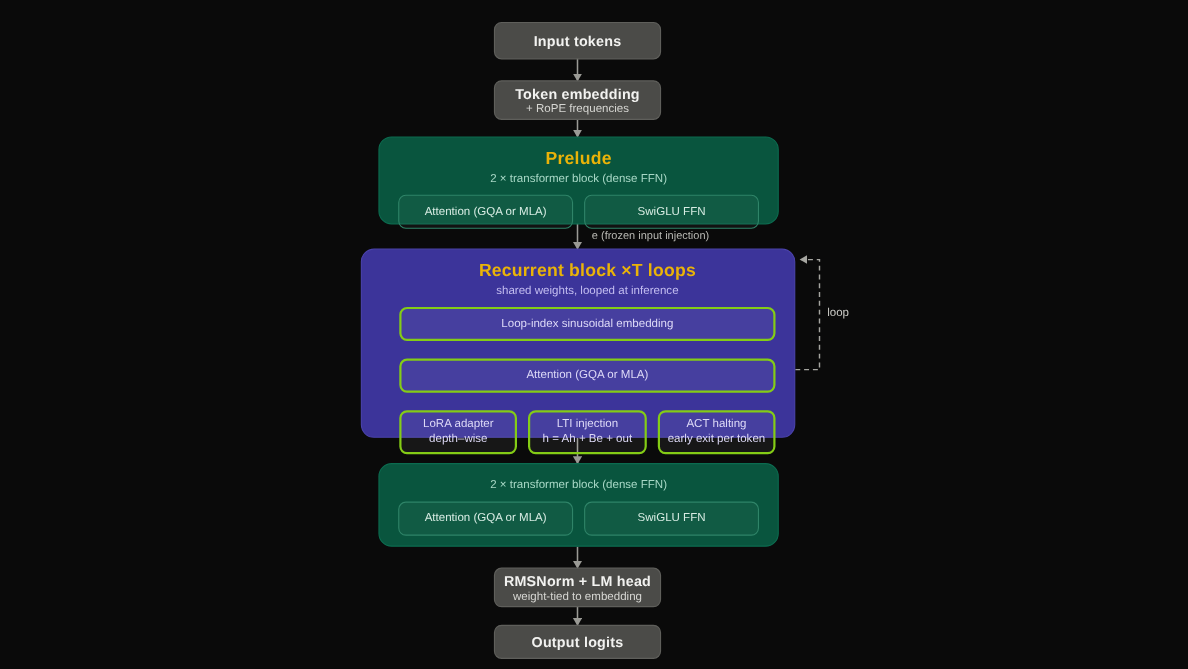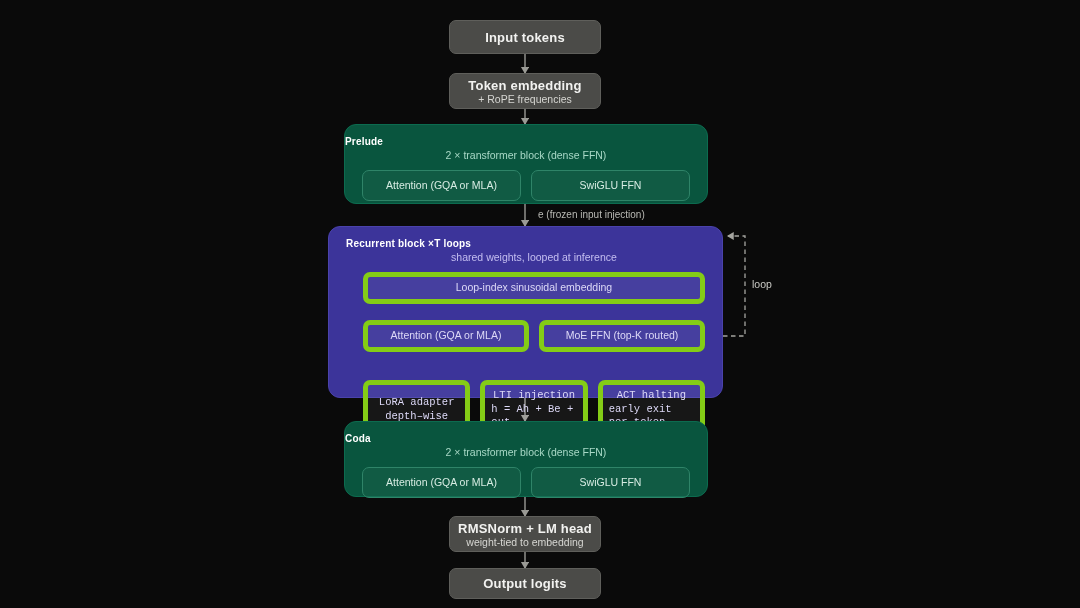--- a/index.html
+++ b/index.html
@@ -64,24 +64,24 @@
   }
   .panel.green {
     background: #09553e;
     border: 1px solid #0c6b4f;
   }
   .panel.purple {
     background: #3c349a;
     border: 1px solid #4a42ab;
   }
   .panel .ptitle {
-    font-size: 10px;
+    font-size: 16px;
     font-weight: bold;
-    text-align: left;
-    color: #ffffff;
+    text-align: center;
+    color: #eab308;
     letter-spacing: .2px;
   }
   .panel .psub {
     font-size: 10.5px;
     text-align: center;
     margin-top: 2px;
   }
   .panel.green .psub { color: #a8d8c6; text-align: center; }
   .panel.purple .psub { color: #c3bdf0; }
 
@@ -104,21 +104,21 @@
     padding: 4px 6px;
     line-height: 1.32;
   }
   .panel.green .chip {
     background: rgba(255,255,255,0.035);
     border: 1px solid #2f8468;
     color: #d7ece3;
   }
   .panel.purple .chip {
     background: rgba(255,255,255,0.055);
-    border: 5px solid #84cc16;
+    border: 2px solid #84cc16;
     color: #ddd9f7;
   }
   .chip .l2 { display: block; }
 
   .gap-arrow { height: 16px; }
 
   
   .edge-label {
     position: absolute;
     font-size: 10px;
@@ -199,47 +199,43 @@
         <span>Loop-index sinusoidal embedding</span>
       </div>
     </div>
 
     <div class="gap-arrow"></div>
 
     <div class="chiprow" style="margin-top:0;">
       <div class="chip">
         <span>Attention (GQA or MLA)</span>
       </div>
-      <div class="chip">
-        <span>MoE FFN (top-K routed)</span>
-      </div>
     </div>
 
     <div class="gap-arrow"></div>
 
-    <div class="chiprow" style="margin-top:12px;font-family:Liberation Mono, monospace;">
+    <div class="chiprow" style="margin-top:0;">
       <div class="chip" style="min-height:40px;">
         <span class="l2">LoRA adapter</span>
         <span class="l2">depth–wise</span>
       </div>
       <div class="chip" style="min-height:40px;">
         <span class="l2">LTI injection</span>
         <span class="l2">h = Ah + Be + out</span>
       </div>
       <div class="chip" style="min-height:40px;">
         <span class="l2">ACT halting</span>
         <span class="l2">early exit per token</span>
       </div>
     </div>
   </div>
 
   <div class="loop-label" style="left:752px; top:278px;">loop</div>
 
   <div class="panel green" style="left:344px; top:421px; width:364px; height:76px;">
-    <div class="ptitle">Coda</div>
     <div class="psub">2 × transformer block (dense FFN)</div>
     <div class="chiprow">
       <div class="chip">
         <span>Attention (GQA or MLA)</span>
       </div>
       <div class="chip">
         <span>SwiGLU FFN</span>
       </div>
     </div>
   </div>

